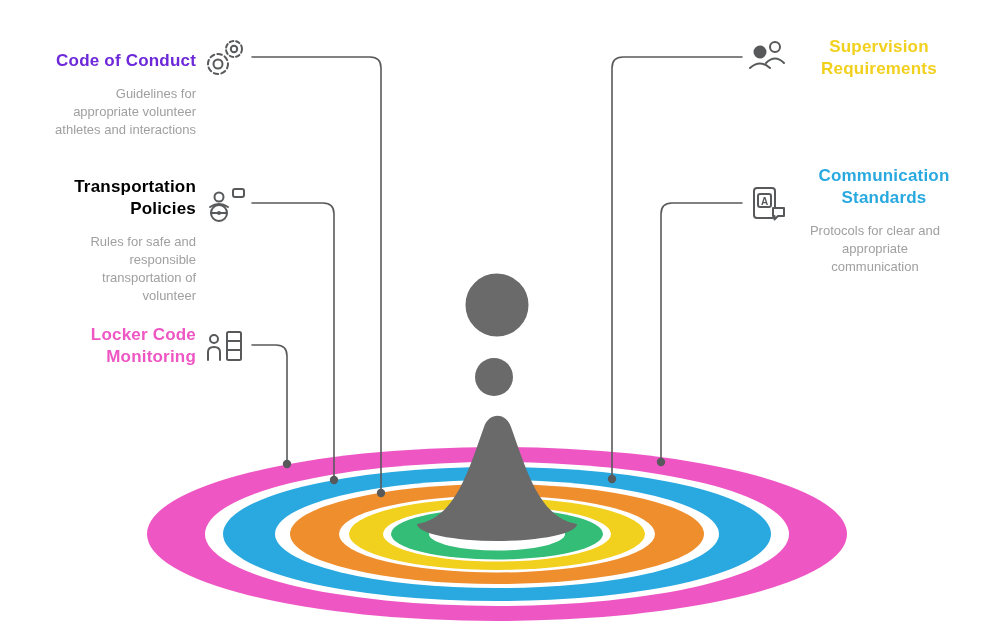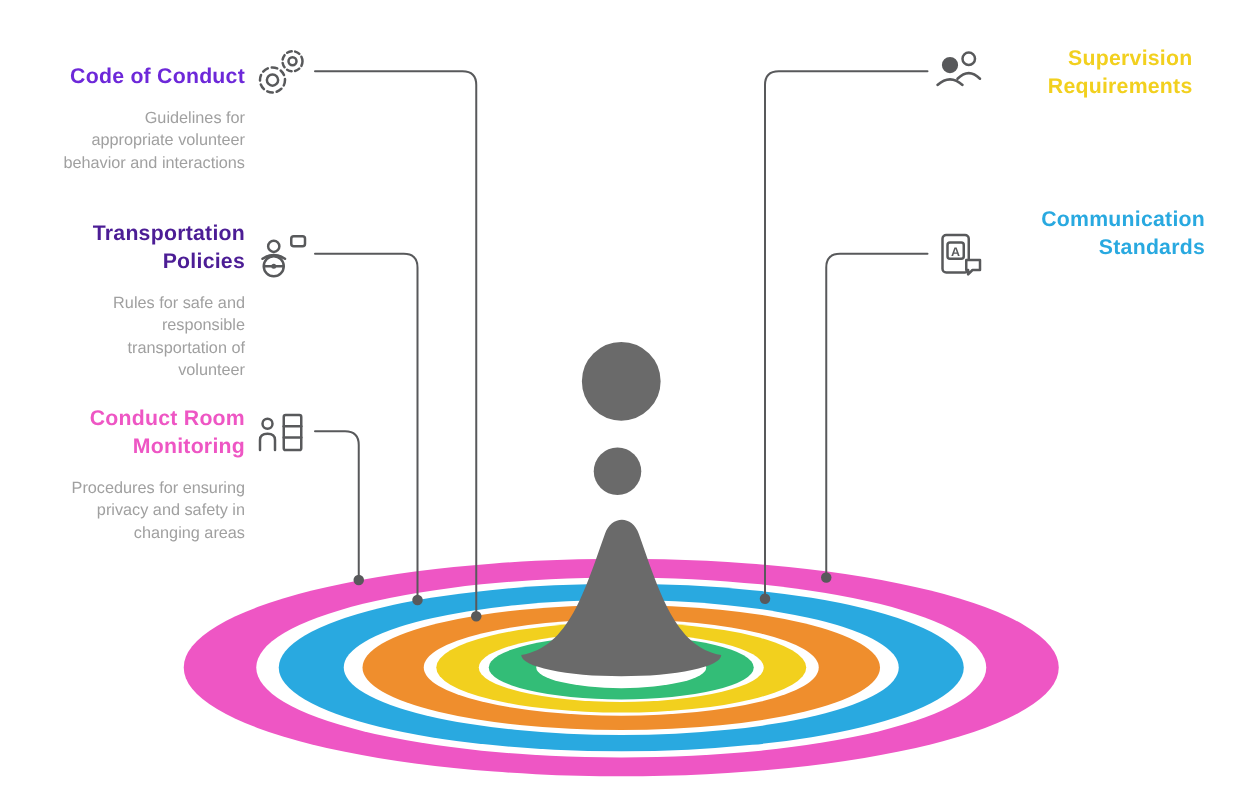--- a/index.html
+++ b/index.html
@@ -6,21 +6,21 @@
   .canvas{
     position:relative;width:996px;height:642px;background:#ffffff;
     font-family:"Liberation Sans",sans-serif;overflow:hidden;
   }
   .stage-svg{position:absolute;left:0;top:0;}
   .item{position:absolute;}
   .item .title{font-weight:bold;font-size:17px;line-height:1.28;margin:0 0 13px 0;letter-spacing:.2px;}
   .item .desc{font-size:13px;line-height:1.4;color:#a0a0a0;margin:0;}
   .item.left{text-align:right;}
   .item.left .desc{margin-left:auto;max-width:146px;}
-  .item.right{text-align:right;}
+  .item.right{text-align:center;}
   .item.right .desc{max-width:142px;}
   .icon{position:absolute;width:44px;height:44px;}
 </style>
 </head>
 <body>
 
 <div class="canvas">
 
   <svg class="stage-svg" width="996" height="642" viewBox="0 0 996 642">
 
@@ -55,39 +55,39 @@
       <circle cx="381" cy="493" r="4.2"></circle>
       <circle cx="334" cy="480" r="4.2"></circle>
       <circle cx="287" cy="464" r="4.2"></circle>
       <circle cx="612" cy="479" r="4.2"></circle>
       <circle cx="661" cy="462" r="4.2"></circle>
     </g>
   </svg>
 
   <div class="item left" style="left:28px;top:50px;width:168px">
     <h2 class="title" style="color: #6d28d9;">Code of Conduct</h2>
-    <p class="desc">Guidelines for appropriate volunteer behavior and interactions</p>
+    <p class="desc">Guidelines for appropriate volunteer athletes and interactions</p>
   </div>
 
   <div class="item left" style="left:28px;top:176px;width:168px">
-    <h2 class="title" style="color: #4c1d95;">Transportation Policies</h2>
+    <h2 class="title" style="color: #000000;">Transportation Policies</h2>
     <p class="desc">Rules for safe and responsible transportation of volunteer</p>
   </div>
 
   <div class="item left" style="left:20px;top:324px;width:176px">
-    <h2 class="title" style="color: rgb(238, 86, 196);">Conduct Room Monitoring</h2>
-    <p class="desc">Procedures for ensuring privacy and safety in changing areas</p>
+    <h2 class="title" style="color: rgb(238, 86, 196);">Locker Code Monitoring</h2>
   </div>
 
   <div class="item right" style="left:804px;top:36px;width:150px">
     <h2 class="title" style="color: rgb(242, 208, 30);">Supervision Requirements</h2>
   </div>
 
   <div class="item right" style="left:804px;top:165px;width:160px">
     <h2 class="title" style="color: rgb(41, 169, 224);">Communication Standards</h2>
+    <p class="desc">Protocols for clear and appropriate communication</p>
   </div>
 
   <svg class="icon" style="left:203px;top:36px" viewBox="0 0 44 44">
     <g fill="none" stroke-width="2" stroke-linecap="round" stroke-linejoin="round" stroke="#58595b">
       <circle cx="15" cy="28" r="10" stroke-dasharray="4.5 3.2"></circle>
       <circle cx="15" cy="28" r="4.5"></circle>
       <circle cx="31" cy="13" r="8" stroke-dasharray="3.8 2.8"></circle>
       <circle cx="31" cy="13" r="3.2"></circle>
     </g>
   </svg>

